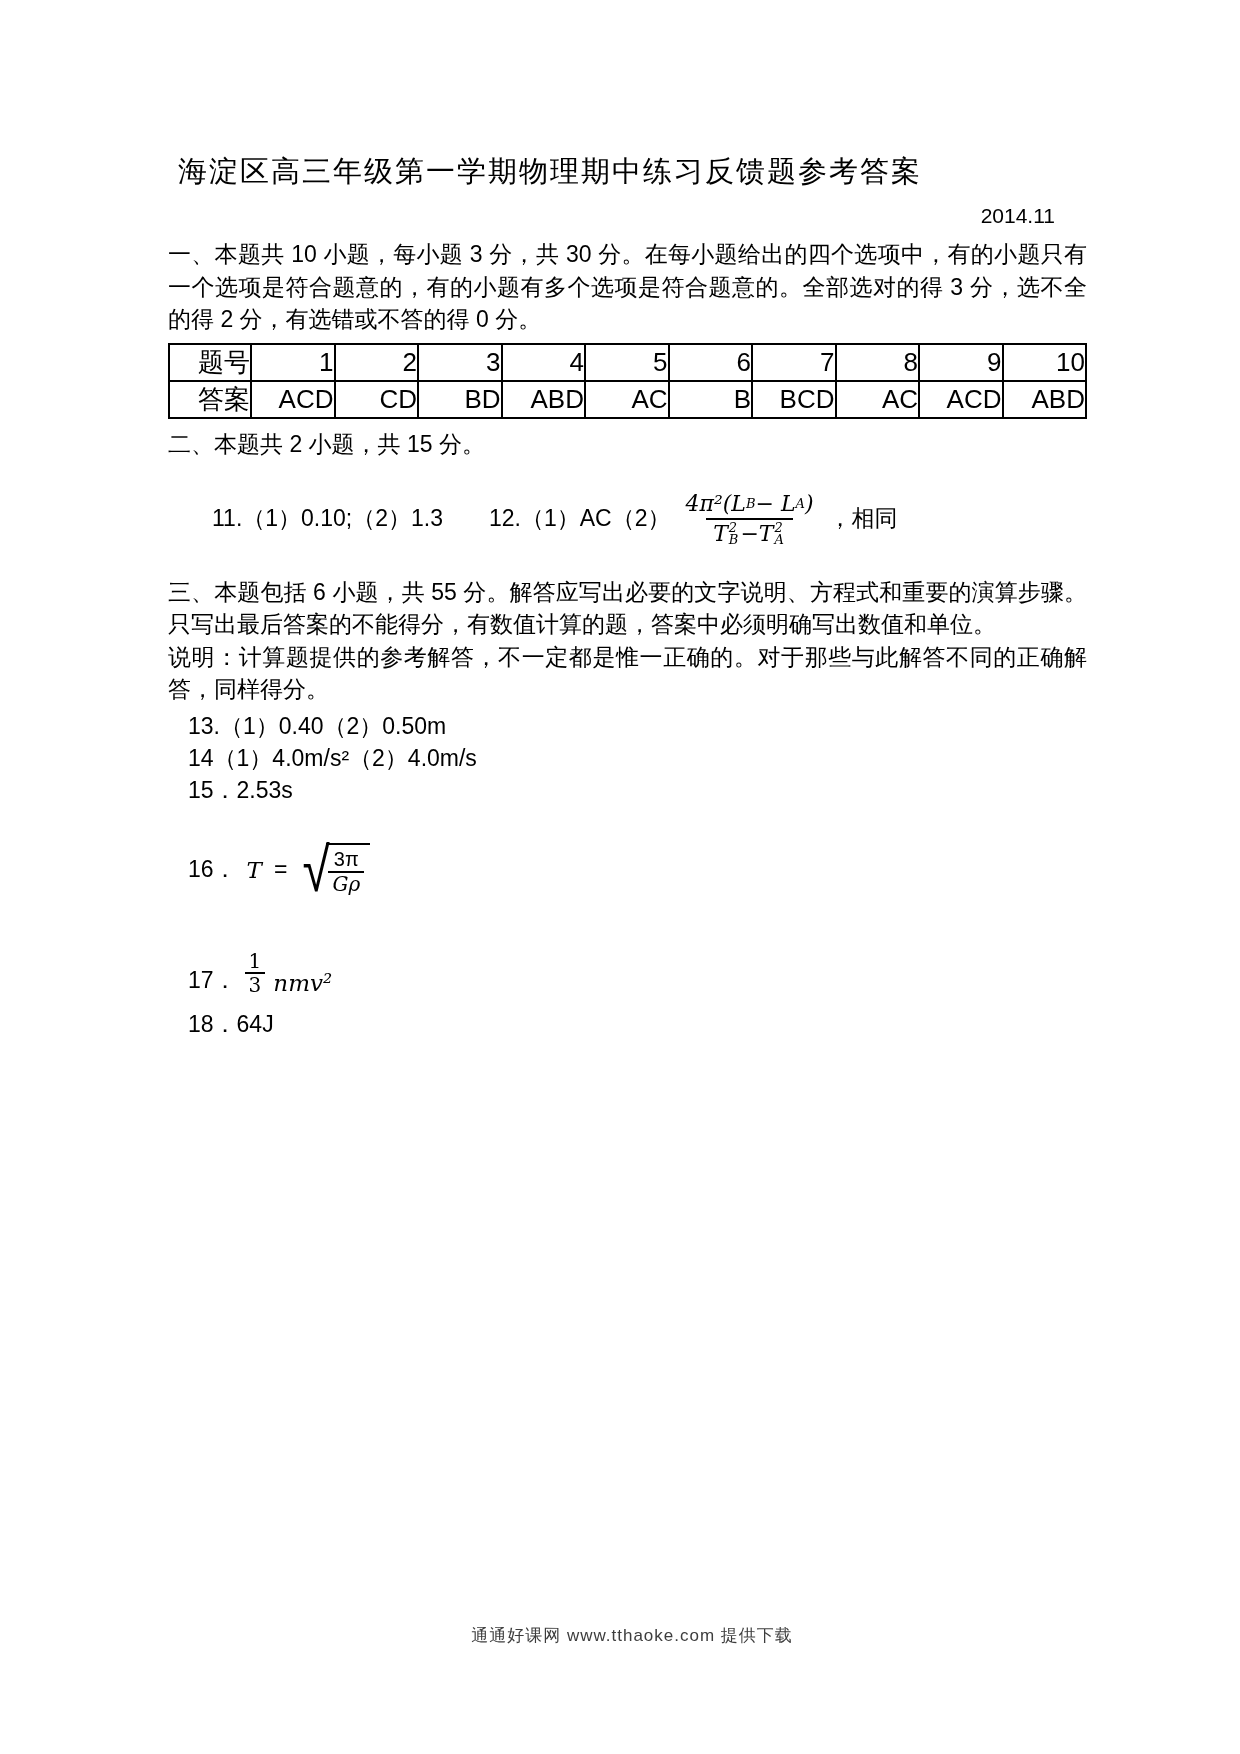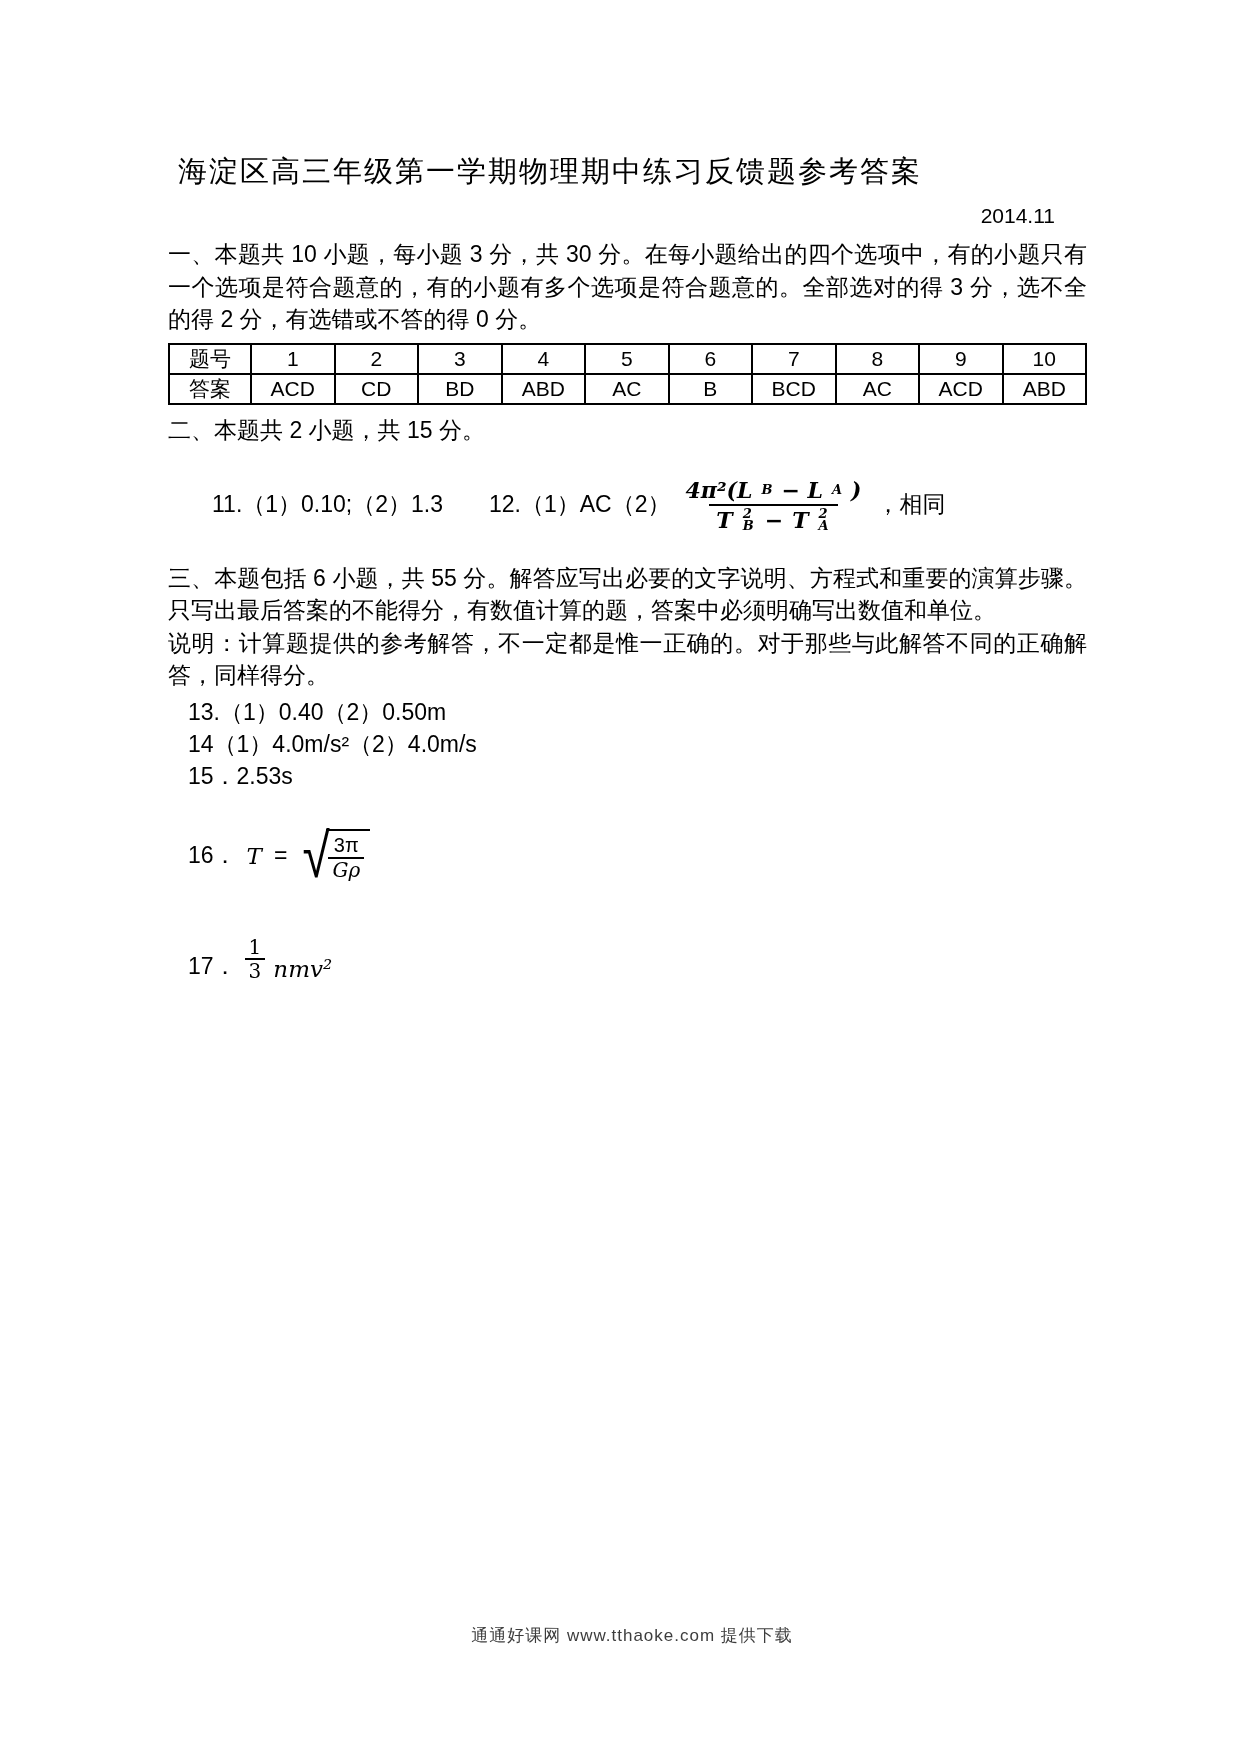--- a/index.html
+++ b/index.html
@@ -45,43 +45,43 @@
   table.answers {
     border-collapse: collapse;
     table-layout: fixed;
     width: 100%;
     margin-top: 7px;
   }
   table.answers col.c0 { width: 82px; }
   table.answers td {
     border: 2px solid #000;
     height: 16px;
-    text-align: center;
+    text-align: right;
     vertical-align: middle;
-    font-size: 21px;
+    font-size: 26px;
     padding: 0;
   }
   .h2 {
     margin: 10px 0 0 0;
     font-size: 23px;
   }
   .qrow {
     margin-top: 14px;
     margin-left: 44px;
     display: flex;
     align-items: center;
     font-size: 23px;
     height: 90px;
   }
   .gap12 { margin-left: 46px; }
   .math {
     font-family: "DejaVu Serif", serif;
     font-style: italic;
   }
-  .bold { font-weight: bold; gap: 9px; }
+  .bold { font-weight: normal; }
   .frac {
     display: inline-flex;
     flex-direction: column;
     align-items: center;
     vertical-align: middle;
     margin: 0 8px;
   }
   .frac .num, .frac .den {
     display: inline-flex;
     align-items: center;
@@ -275,17 +275,18 @@
 
     <div class="q17line">
       <span>17．</span>
       <span class="frac f17">
         <span class="num">1</span>
         <span class="den">3</span>
       </span>
       <span class="math">nmv²</span>
     </div>
 
+    <div class="item q18">18．64J</div>
 
   </div>
 
   <div class="footer">通通好课网  www.tthaoke.com  提供下载</div>
 </div>
 
 </body></html>

